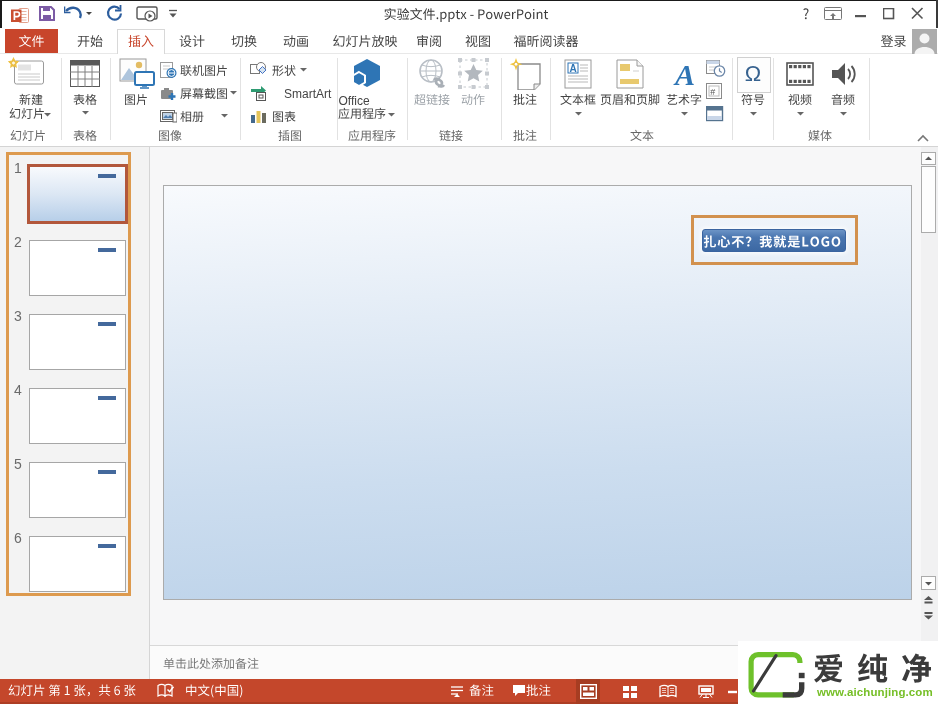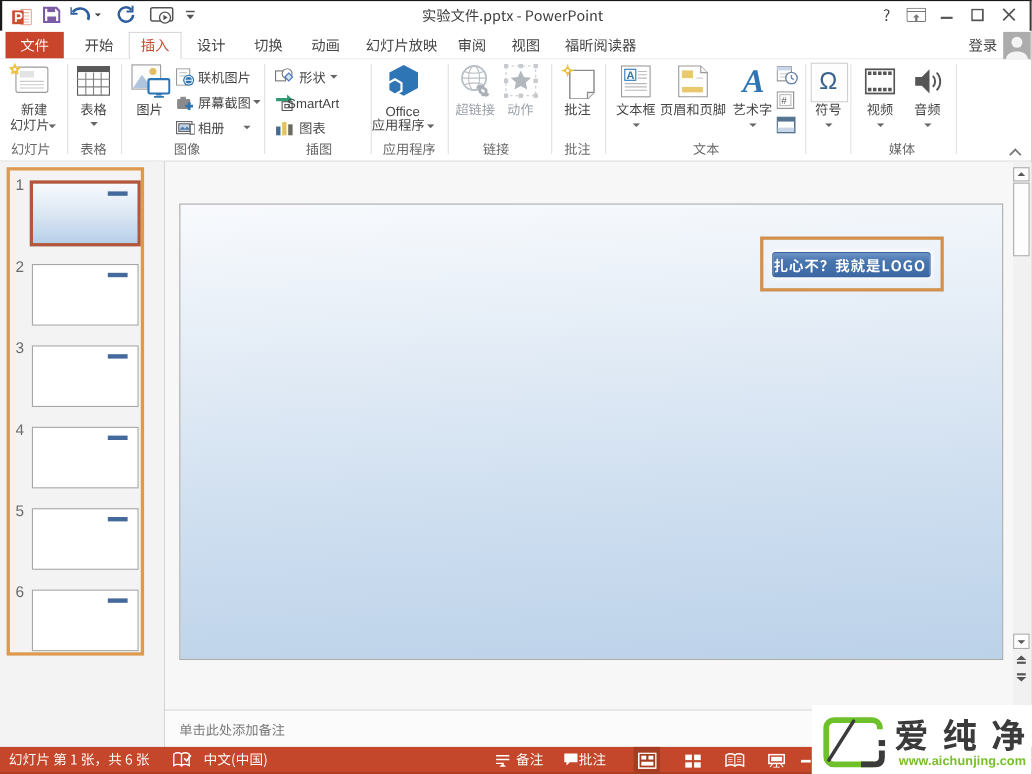--- a/index.html
+++ b/index.html
@@ -141,31 +141,31 @@
     <path d="M9 8 l3.5 3.5 3.5 -3.5 -3.5 -3.5z" fill="#D6E4F0" stroke="#4472C4"></path>
   </svg>
 <svg style="position:absolute;left:299.5px;top:68.2px" width="7" height="4">
     <path d="M0 0 L7 0 L3.5 3.5Z" fill="#666"></path>
   </svg>
 <svg style="position:absolute;left:250px;top:85px;" width="18" height="16" viewBox="0 0 18 16">
     <path d="M1 4 l10 0 0 -3 5 4.5 -5 4.5 0 -3 -10 0z" fill="#2E9B72"></path>
     <rect x="6.5" y="7.5" width="9" height="8" fill="#fff" stroke="#555"></rect>
     <rect x="9" y="10" width="4" height="3" fill="none" stroke="#555"></rect>
   </svg>
-<div style="position:absolute;left:261px;top:87px;width:60px;height:14px;font:12px 'Liberation Sans',sans-serif;color:#444">SmartArt</div>
+<div style="position:absolute;left:284px;top:87px;width:60px;height:14px;font:12px 'Liberation Sans',sans-serif;color:#444">SmartArt</div>
 <svg style="position:absolute;left:250px;top:108px;" width="18" height="16" viewBox="0 0 18 16">
     <rect x="1" y="7" width="4" height="8" fill="#44698D"></rect>
     <rect x="6.5" y="3" width="4" height="12" fill="#E4C45A"></rect>
     <rect x="12" y="5" width="4" height="10" fill="#6B6B5F"></rect>
   </svg>
 <svg style="position:absolute;left:350px;top:58px;" width="34" height="32" viewBox="0 0 34 32">
     <path d="M17 1 L30 8 V22 L17 29 L4 22 V8 Z" fill="#2E75B5"></path>
 <path d="M9 14 L15 17.5 V24.5 L9 28 L3 24.5 V17.5 Z" fill="#2E75B5" stroke="#fff" stroke-width="2"></path>
   </svg>
-<div style="position:absolute;left:341px;top:94px;width:50px;height:14px;font:12px 'Liberation Sans',sans-serif;color:#444;text-align:center">Office</div>
+<div style="position:absolute;left:329px;top:94px;width:50px;height:14px;font:12px 'Liberation Sans',sans-serif;color:#444;text-align:center">Office</div>
 <svg style="position:absolute;left:387.5px;top:113.2px" width="7" height="4">
     <path d="M0 0 L7 0 L3.5 3.5Z" fill="#666"></path>
   </svg>
 <svg style="position:absolute;left:417px;top:58px;" width="32" height="32" viewBox="0 0 32 32">
     <circle cx="14" cy="13" r="11" fill="none" stroke="#B9BfC6" stroke-width="1.6"></circle>
 <ellipse cx="14" cy="13" rx="5" ry="11" fill="none" stroke="#B9BFC6"></ellipse>
     <line x1="3" y1="13" x2="25" y2="13" stroke="#B9BFC6"></line>
     <path d="M5 7 a14 7 0 0 0 18 0 M5 19 a14 7 0 0 1 18 0" fill="none" stroke="#B9BFC6"></path>
 <g stroke="#A9AFB6" stroke-width="2.6" fill="none">
       <path d="M17 22 a3 3 0 0 1 4 -1 l3 2 a3 3 0 0 1 -3 5"></path>

